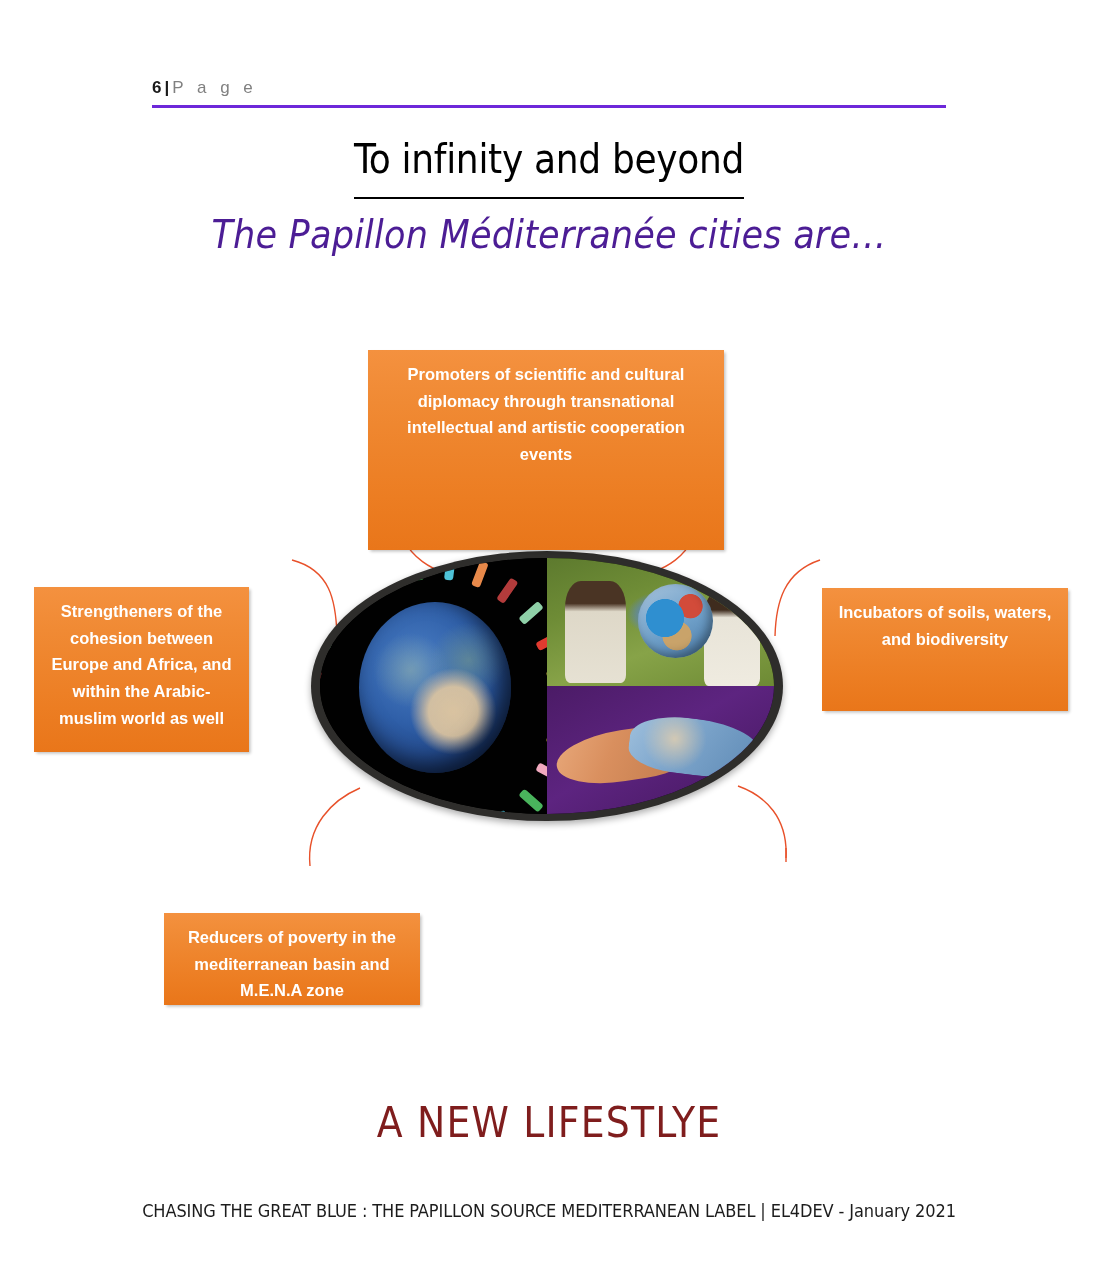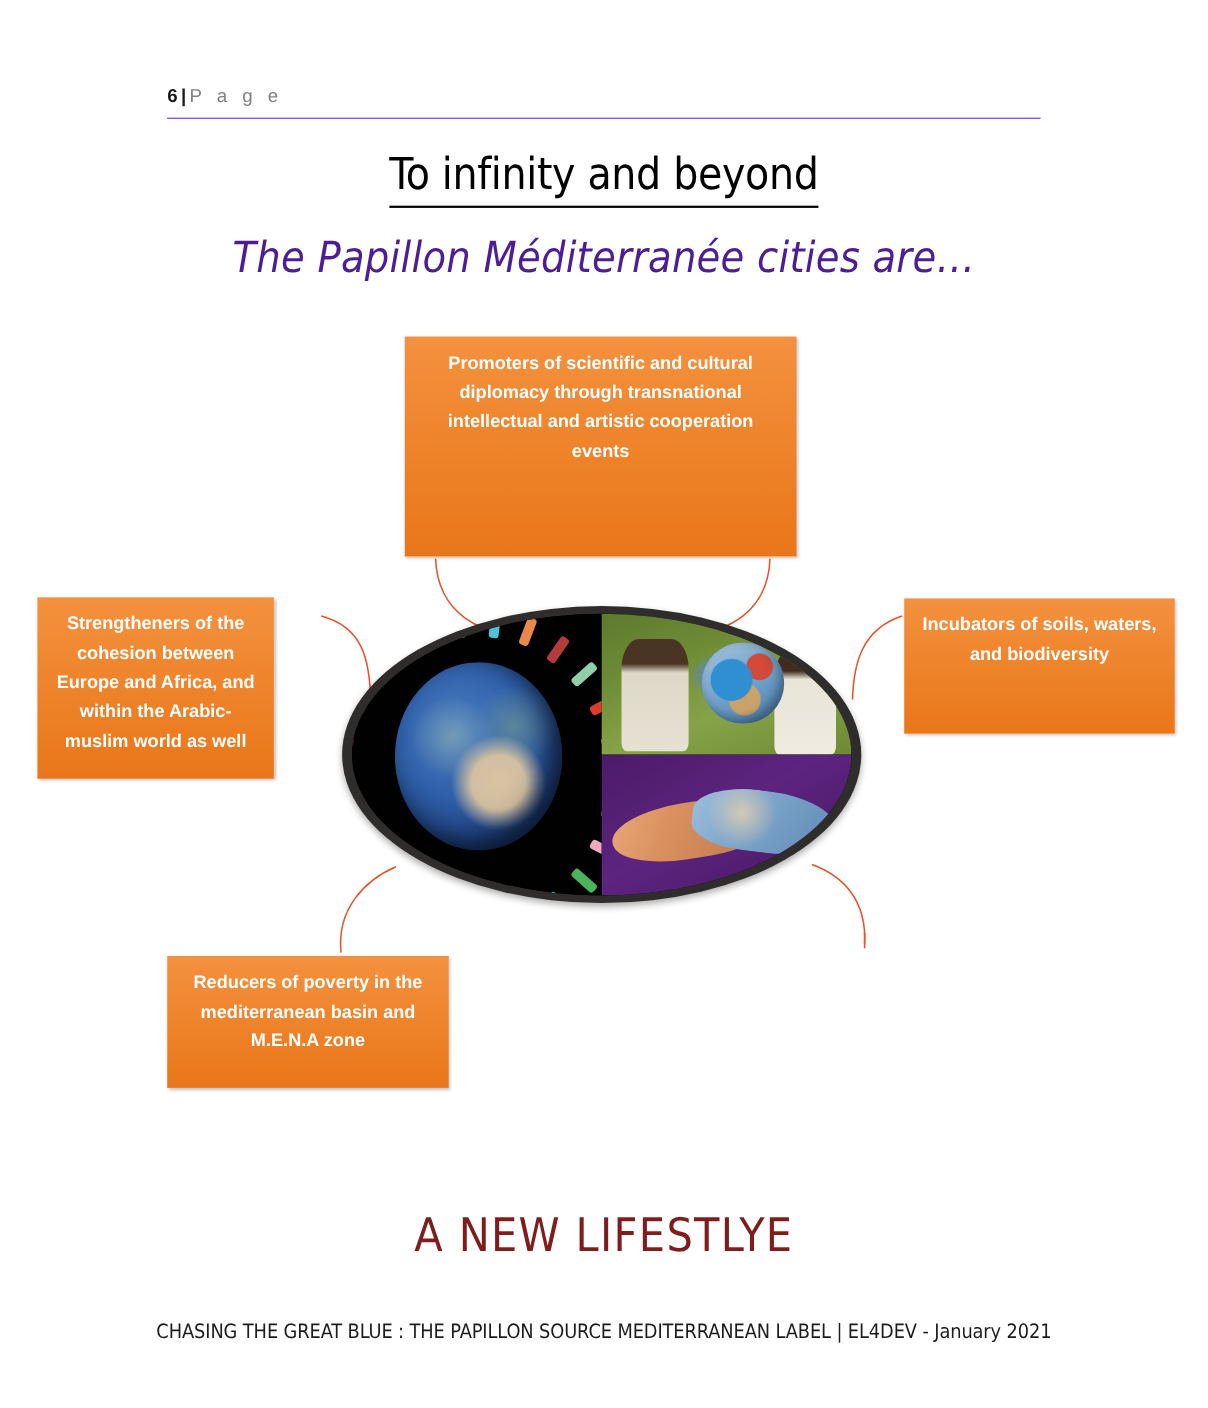--- a/index.html
+++ b/index.html
@@ -16,21 +16,21 @@
     overflow: hidden;
   }
 
   
   #page-header {
     position: absolute;
     left: 152px;
     top: 78px;
     width: 794px;
     height: 30px;
-    border-bottom: 1px solid #6d28d9;
+    border-bottom: 3px solid #6d28d9;
     box-sizing: border-box;
   }
   #page-header .hdr-num {
     font-family: "Liberation Sans", sans-serif;
     font-size: 17px;
     font-weight: bold;
     color: #1a1a1a;
     letter-spacing: 0px;
   }
   #page-header .hdr-bar {
@@ -54,21 +54,21 @@
     text-align: center;
     font-family: "DejaVu Sans Condensed", "Liberation Sans Narrow", "Liberation Sans", sans-serif;
     font-size: 40px;
     font-weight: 400;
     font-stretch: condensed;
     color: #000000;
     letter-spacing: -0.3px;
   }
   #doc-title .underline-span {
     border-bottom: 2px solid #000;
-    padding-bottom: 5px;
+    padding-bottom: 15px;
   }
   #doc-subtitle {
     position: absolute;
     left: 0;
     top: 212px;
     width: 1098px;
     text-align: center;
     font-family: "DejaVu Sans Condensed", "Liberation Sans Narrow", "Liberation Sans", sans-serif;
     font-size: 39px;
     font-style: italic;
@@ -205,26 +205,27 @@
     box-sizing: border-box;
     background: linear-gradient(180deg, #f4913f 0%, #f08a34 26%, #ec7d22 74%, #e9761a 100%);
     box-shadow: 1.5px 1.5px 3px rgba(0,0,0,0.25);
     color: #ffffff;
     font-family: "Liberation Sans", sans-serif;
     font-size: 16.5px;
     font-weight: bold;
     line-height: 1.62;
     text-align: center;
     padding: 11px 12px 0 12px;
+    margin-top: 44px;
   }
 
   #callout-top      { left: 368px; top: 306px;  width: 356px; height: 200px; }
   #callout-left     { left: 34px;  top: 543px;  width: 215px; height: 165px; }
   #callout-right    { left: 822px; top: 544px;  width: 246px; height: 123px; }
-  #callout-bottom-left  { left: 152px; top: 869px; width: 256px; height: 120px; }
+  #callout-bottom-left  { left: 164px; top: 869px; width: 256px; height: 92px; }
   #callout-bottom-right { left: 655px; top: 860px; width: 255px; height: 145px; }
 
   
   #closing-line {
     position: absolute;
     left: 0;
     top: 1098px;
     width: 1098px;
     text-align: center;
     font-family: "DejaVu Sans Condensed", "Liberation Sans", sans-serif;

